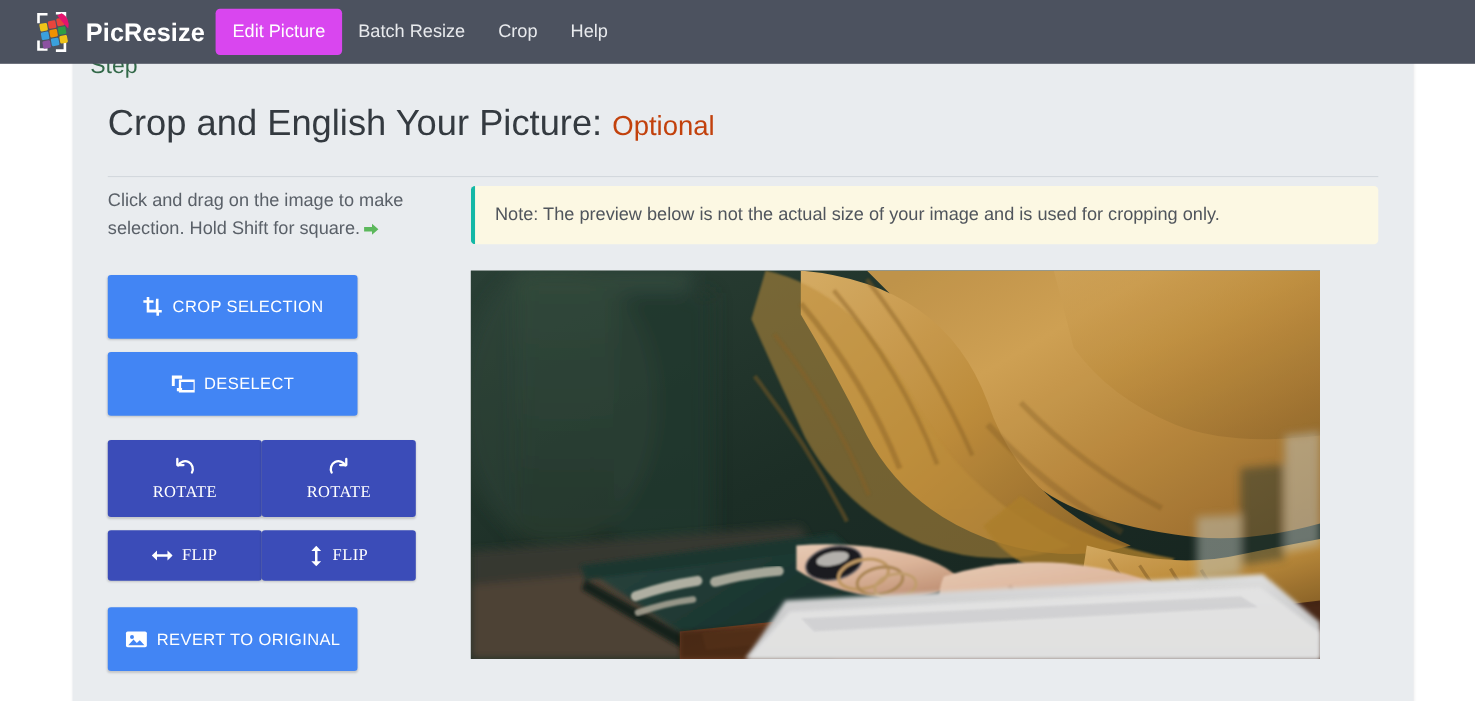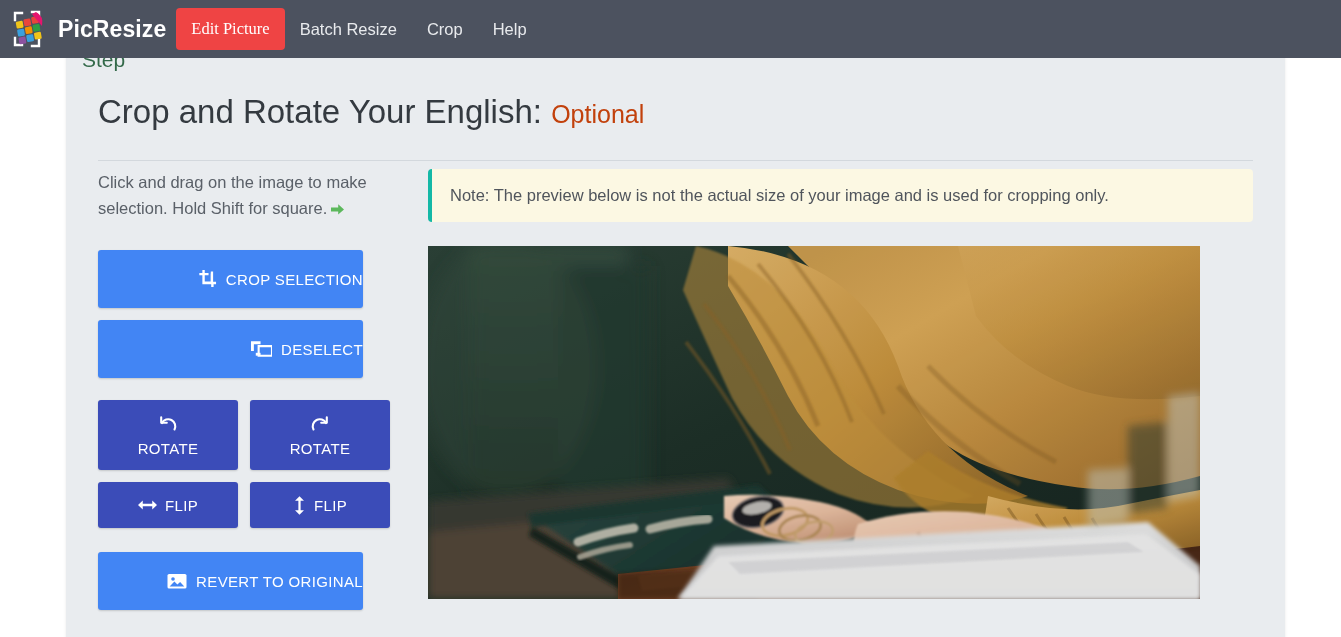--- a/index.html
+++ b/index.html
@@ -9,21 +9,21 @@
     font-family: "Liberation Sans", sans-serif;
     overflow: hidden;
   }
 
   
   .navbar {
     position: absolute; top: 0; left: 0;
     width: 1341px; height: 58px;
     background: #4c525f;
     display: flex; align-items: center;
-    padding: 0 14px 0 6px;
+    padding: 0 14px 0 26px;
     z-index: 50;
   }
   .brand {
     display: flex; align-items: center; gap: 10px;
     margin-right: 10px; text-decoration: none;
   }
   .logo-wrap {
     position: relative;
     width: 42px; height: 42px;
     flex: 0 0 42px;
@@ -40,23 +40,22 @@
   .nav-link {
     color: #e8eaed;
     font-size: 16.5px;
     text-decoration: none;
     padding: 11px 15px;
     border-radius: 4px;
     white-space: nowrap;
     line-height: 1.25;
   }
   .nav-link.active {
-    background: #ef4444;
+    background: #d946ef;
     color: #ffffff;
-    font-family: Liberation Serif, serif;
   }
   .nav-right {
     margin-left: auto;
     display: flex; align-items: center; gap: 14px;
   }
   .lang-btn {
     display: flex; align-items: center; gap: 7px;
     background: #5d646f;
     color: #ffffff;
     border: none;
@@ -158,26 +157,25 @@
     font-size: 15px;
     letter-spacing: .35px;
     cursor: pointer;
     border-radius: 3px;
     box-shadow: 0 1px 2px rgba(0,0,0,.16);
   }
   .btn-blue { background: #4285f4; }
   .btn-indigo { background: #3b4cb8; }
 
   .btn-wide {
-    width: 265px;
+    width: 227px;
     height: 58px;
     gap: 9px;
-    justify-content: flex-end;
-  }
-  .btn-row { display: flex; gap: 12px; }
+  }
+  .btn-row { display: flex; gap: 0; font-family: Liberation Serif, serif; }
   .btn-half {
     width: 140px;
     height: 70px;
     flex-direction: column;
     gap: 6px;
   }
   .btn-half.short {
     height: 46px;
     flex-direction: row;
     gap: 8px;
@@ -214,21 +212,21 @@
 
 <div class="page-shell">
 
   <div class="content-card">
 
     <div class="step-ghost">Step</div>
 
     <div class="card-inner">
 
       <h1 class="page-title">
-        <span>Crop and Rotate Your English:</span>
+        <span>Crop and English Your Picture:</span>
         <span class="optional">Optional</span>
       </h1>
 
       <div class="title-rule"></div>
 
       <div class="columns">
 
         <div class="col-left">
 
           <div class="hint-text">

